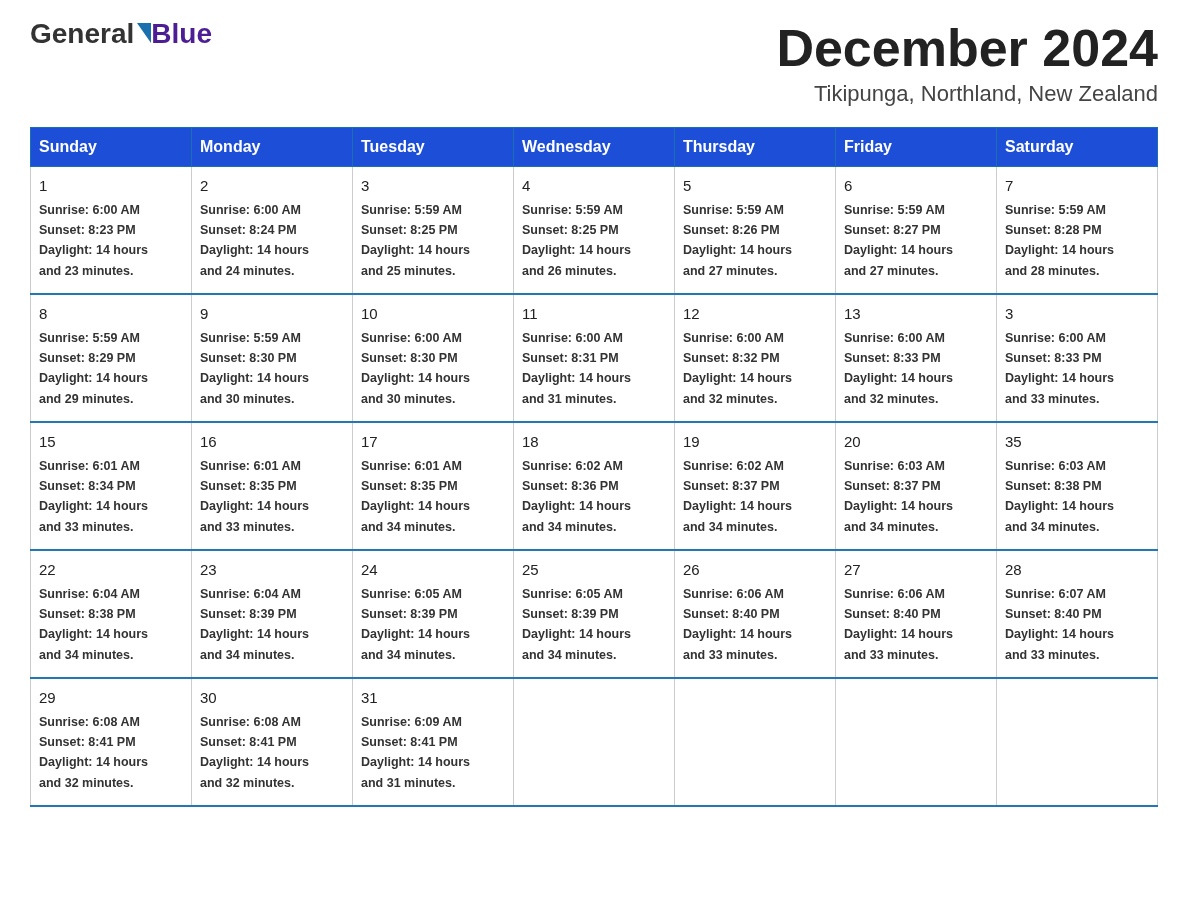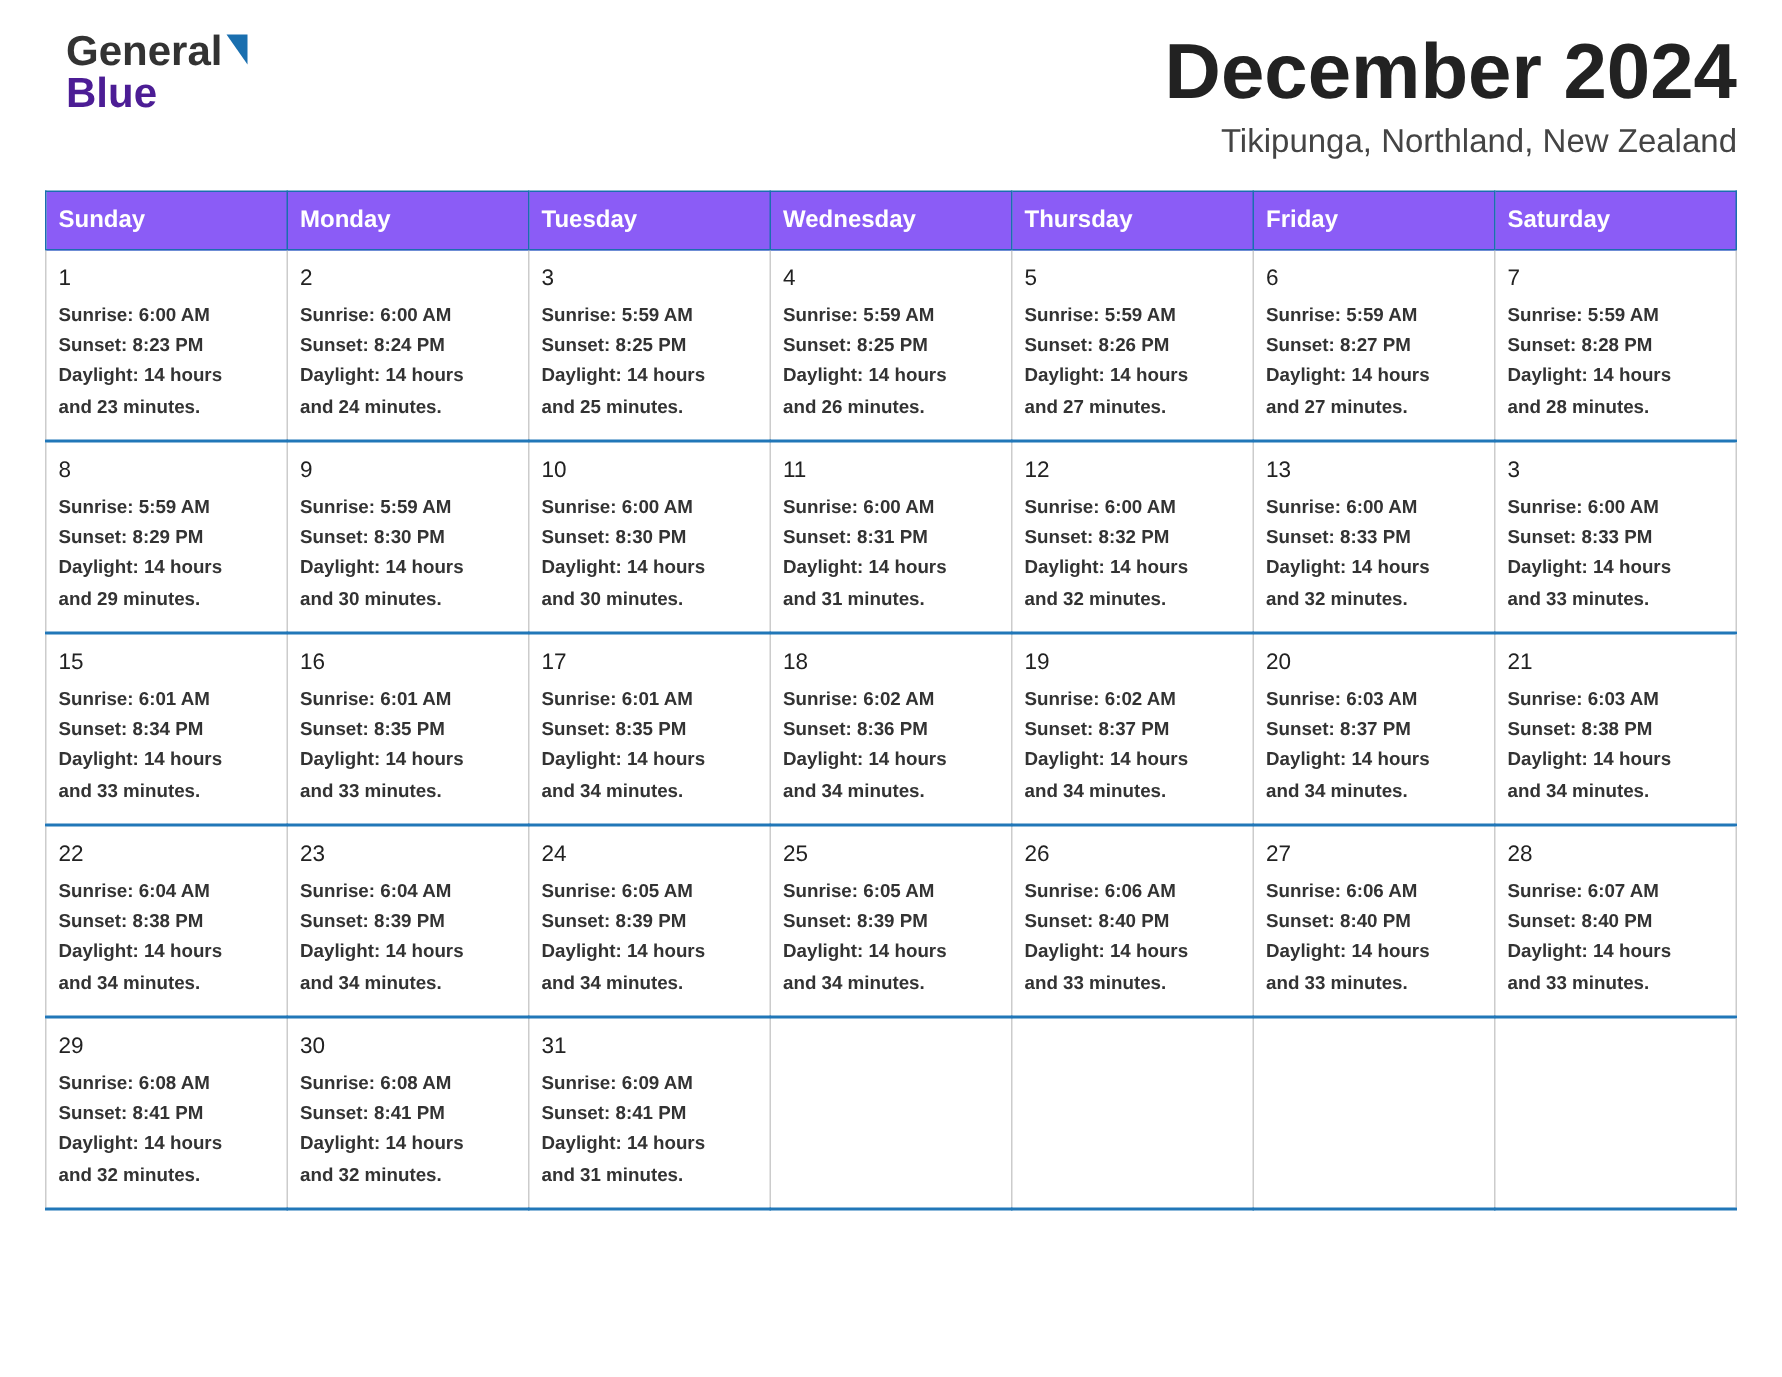--- a/index.html
+++ b/index.html
@@ -11,23 +11,22 @@
       padding: 20px 30px;
     }
     .header {
       display: flex;
       justify-content: space-between;
       align-items: flex-start;
       margin-bottom: 20px;
     }
     .logo {
       display: flex;
-      flex-direction: column;
+      flex-direction: row;
       align-items: flex-start;
-      margin-left: 14px;
     }
     .logo-general {
       font-size: 28px;
       font-weight: bold;
       color: #333;
       line-height: 1;
     }
     .logo-blue {
       font-size: 28px;
       font-weight: bold;
@@ -58,21 +57,21 @@
     .calendar-subtitle {
       font-size: 22px;
       color: #444;
       margin-top: 4px;
     }
     table {
       width: 100%;
       border-collapse: collapse;
     }
     thead tr th {
-      background: #8b5cf6;
+      background: #1d4ed8;
       color: #fff;
       font-size: 16px;
       font-weight: bold;
       padding: 10px 8px;
       text-align: left;
       border: 1px solid #1a6faf;
     }
     tbody tr td {
       vertical-align: top;
       padding: 8px 8px 12px 8px;
@@ -170,21 +169,21 @@
         <td><span class="day-number">16</span>
 <span class="day-info">Sunrise: 6:01 AM<br>Sunset: 8:35 PM<br>Daylight: 14 hours<br>and 33 minutes.</span></td>
         <td><span class="day-number">17</span>
 <span class="day-info">Sunrise: 6:01 AM<br>Sunset: 8:35 PM<br>Daylight: 14 hours<br>and 34 minutes.</span></td>
         <td><span class="day-number">18</span>
 <span class="day-info">Sunrise: 6:02 AM<br>Sunset: 8:36 PM<br>Daylight: 14 hours<br>and 34 minutes.</span></td>
         <td><span class="day-number">19</span>
 <span class="day-info">Sunrise: 6:02 AM<br>Sunset: 8:37 PM<br>Daylight: 14 hours<br>and 34 minutes.</span></td>
         <td><span class="day-number">20</span>
 <span class="day-info">Sunrise: 6:03 AM<br>Sunset: 8:37 PM<br>Daylight: 14 hours<br>and 34 minutes.</span></td>
-        <td><span class="day-number">21</span>
+        <td><span class="day-number">35</span>
 <span class="day-info">Sunrise: 6:03 AM<br>Sunset: 8:38 PM<br>Daylight: 14 hours<br>and 34 minutes.</span></td>
       </tr>
       <tr>
         <td><span class="day-number">22</span>
 <span class="day-info">Sunrise: 6:04 AM<br>Sunset: 8:38 PM<br>Daylight: 14 hours<br>and 34 minutes.</span></td>
         <td><span class="day-number">23</span>
 <span class="day-info">Sunrise: 6:04 AM<br>Sunset: 8:39 PM<br>Daylight: 14 hours<br>and 34 minutes.</span></td>
         <td><span class="day-number">24</span>
 <span class="day-info">Sunrise: 6:05 AM<br>Sunset: 8:39 PM<br>Daylight: 14 hours<br>and 34 minutes.</span></td>
         <td><span class="day-number">25</span>

